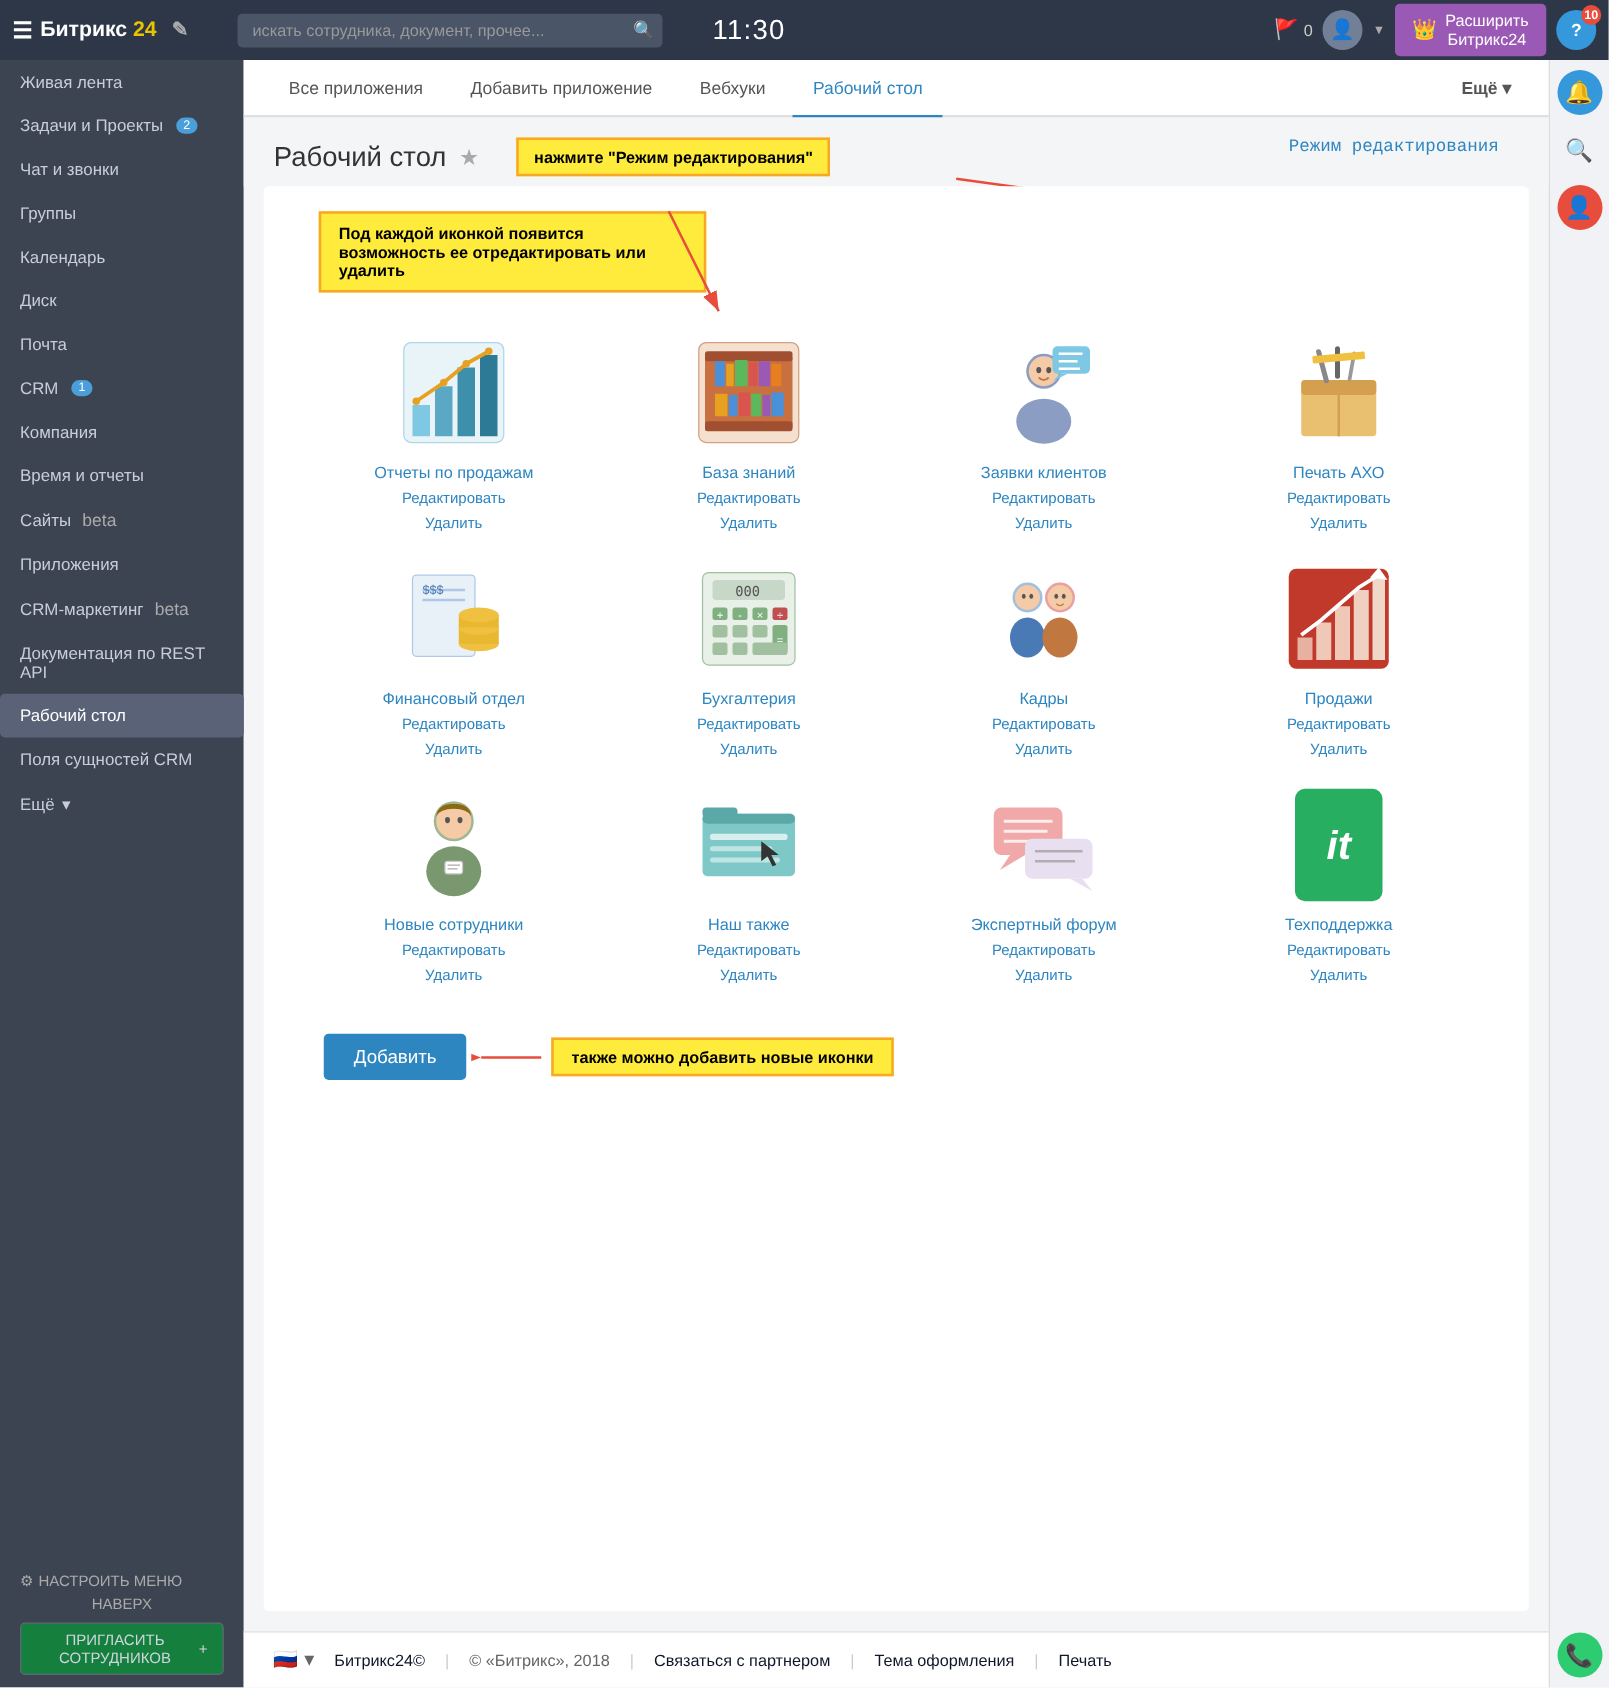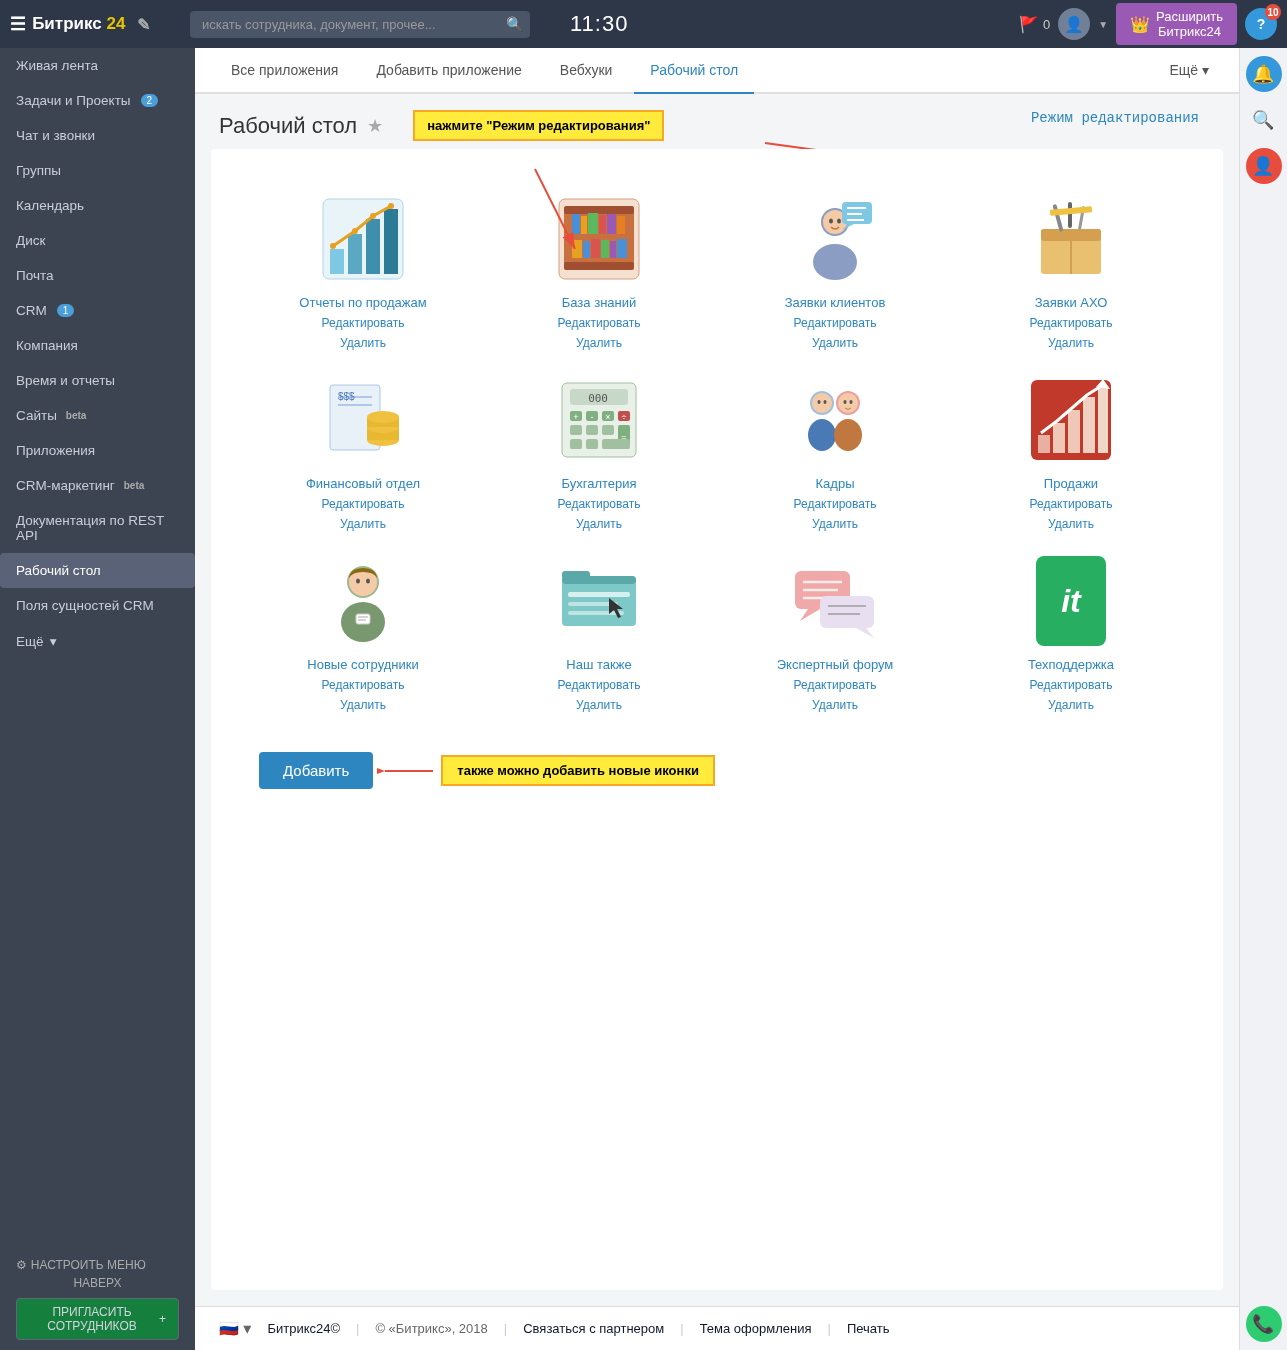--- a/index.html
+++ b/index.html
@@ -91,21 +91,21 @@
     .sidebar-item.active {
       background: #5a6278;
       color: #fff;
       border-radius: 4px;
     }
     .sidebar-item .badge {
       background: #4a9eda; color: #fff; font-size: 10px;
       border-radius: 10px; padding: 1px 6px; margin-left: 4px;
     }
     .sidebar-item .beta {
-      font-size: 10px; color: #aaa; margin-left: 3px; font-weight: bold;
+      font-size: 14px; color: #aaa; margin-left: 3px;
     }
     .sidebar-bottom {
       margin-top: auto;
       padding: 10px 16px;
     }
     .sidebar-bottom .configure {
       font-size: 12px; color: #aaa; display: flex; align-items: center; gap: 4px;
       cursor: pointer; margin-bottom: 4px; text-transform: uppercase;
     }
     .sidebar-bottom .top-link {
@@ -157,21 +157,21 @@
     }
     .tab-item {
       padding: 14px 16px;
       cursor: pointer;
       font-size: 14px;
       color: #555;
       border-bottom: 2px solid transparent;
       margin-bottom: -2px;
     }
     .tab-item.active { color: #2e86c1; border-bottom: 2px solid #2e86c1; font-weight: 500; }
-    .tab-more { margin-left: auto; padding: 14px 10px; cursor: pointer; color: #555; font-size: 14px; }
+    .tab-more { margin-left: auto; padding: 14px 10px; cursor: pointer; color: #555; font-size: 14px; font-weight: bold; }
 
     
     .page-header {
       padding: 16px 24px 8px 24px;
       display: flex;
       align-items: center;
       gap: 10px;
       background: #f4f5f7;
       position: relative;
     }
@@ -419,20 +419,21 @@
           <marker id="arrowhead" markerWidth="8" markerHeight="6" refX="8" refY="3" orient="auto">
             <polygon points="0 0, 8 3, 0 6" fill="#e74c3c"></polygon>
           </marker>
         </defs>
       </svg>
     </div>
 
     <div class="content-area">
 
       <div style="position: relative; margin-bottom: 10px;">
+        <div class="content-annotation">Под каждой иконкой появится возможность ее отредактировать или удалить</div>
         
         <svg width="80" height="100" style="position:absolute; left:290px; top:0;">
           <line x1="10" y1="10" x2="50" y2="90" stroke="#e74c3c" stroke-width="2" marker-end="url(#arrowhead2)"></line>
           <defs>
             <marker id="arrowhead2" markerWidth="8" markerHeight="6" refX="8" refY="3" orient="auto">
               <polygon points="0 0, 8 3, 0 6" fill="#e74c3c"></polygon>
             </marker>
           </defs>
         </svg>
       </div>
@@ -520,21 +521,21 @@
               <rect x="15" y="35" width="60" height="12" rx="3" fill="#d4a050"></rect>
               <line x1="45" y1="35" x2="45" y2="80" stroke="#d4a050" stroke-width="2"></line>
 
               <rect x="30" y="10" width="4" height="28" rx="2" fill="#888" transform="rotate(-15, 32, 24)"></rect>
               <rect x="42" y="8" width="4" height="26" rx="2" fill="#666"></rect>
               <rect x="54" y="12" width="3" height="24" rx="1.5" fill="#999" transform="rotate(10, 55, 24)"></rect>
 
               <rect x="24" y="14" width="42" height="6" rx="1" fill="#f0c040" transform="rotate(-5, 45, 17)"></rect>
             </svg>
           </div>
-          <div class="app-name">Заявки АХО</div>
+          <div class="app-name">Печать АХО</div>
           <a class="app-action">Редактировать</a>
           <a class="app-action">Удалить</a>
         </div>
 
         <div class="app-item">
           <div class="app-icon-wrap">
             <svg viewBox="0 0 90 90">
 
               <rect x="12" y="10" width="50" height="65" rx="3" fill="#e8f0f8" stroke="#b0c8e8" stroke-width="1"></rect>
               <line x1="20" y1="22" x2="54" y2="22" stroke="#b0c8e8" stroke-width="2"></line>

